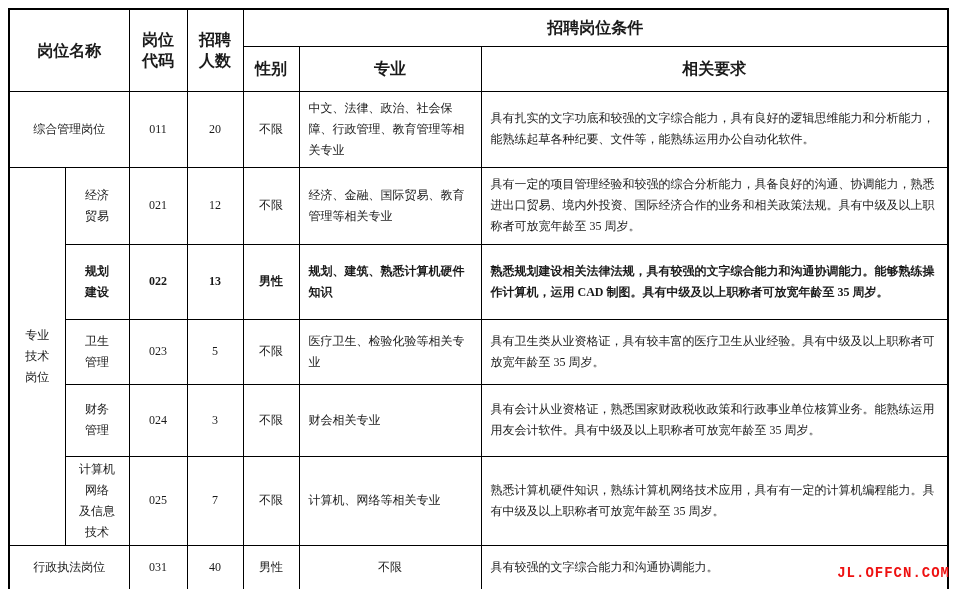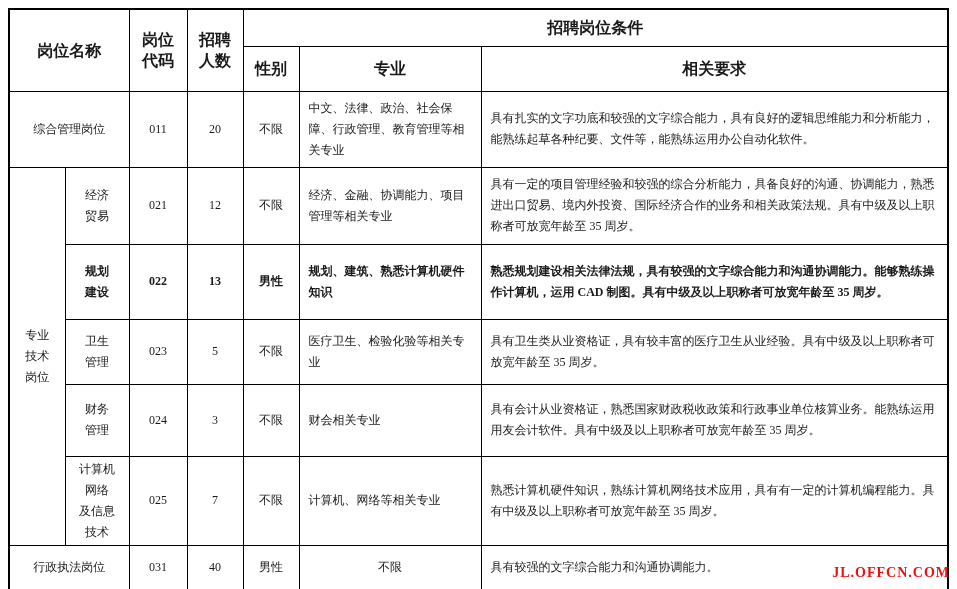--- a/index.html
+++ b/index.html
@@ -37,21 +37,21 @@
   tr.h-r0{height:76px;}
   tr.h-r1{height:77px;}
   tr.h-r2{height:75px;font-weight:bold;}
   tr.h-r3{height:65px;}
   tr.h-r4{height:72px;}
   tr.h-r5{height:80px;padding-left:17px;}
   tr.h-r6{height:45px;}
   .watermark{
     position:absolute;
     right:7px;top:565px;
-    font-family:Liberation Serif, serif;
+    font-family:Liberation Mono, monospace;
     font-weight:bold;
     font-size:14px;
     letter-spacing:1px;
     color:#ee1111;
   }
 </style>
 </head>
 <body>
 
 <div class="stage">
@@ -93,21 +93,21 @@
 
       <tr class="h-r1">
         <td rowspan="5" class="pre">专业
 技术
 岗位</td>
         <td class="pre">经济
 贸易</td>
         <td>021</td>
         <td>12</td>
         <td>不限</td>
-        <td class="l">经济、金融、协调能力、项目管理等相关专业</td>
+        <td class="l">经济、金融、国际贸易、教育管理等相关专业</td>
         <td class="l">具有一定的项目管理经验和较强的综合分析能力，具备良好的沟通、协调能力，熟悉进出口贸易、境内外投资、国际经济合作的业务和相关政策法规。具有中级及以上职称者可放宽年龄至 35 周岁。</td>
       </tr>
 
       <tr class="h-r2">
         <td class="pre">规划
 建设</td>
         <td>022</td>
         <td>13</td>
         <td>男性</td>
         <td class="l">规划、建筑、熟悉计算机硬件知识</td>

